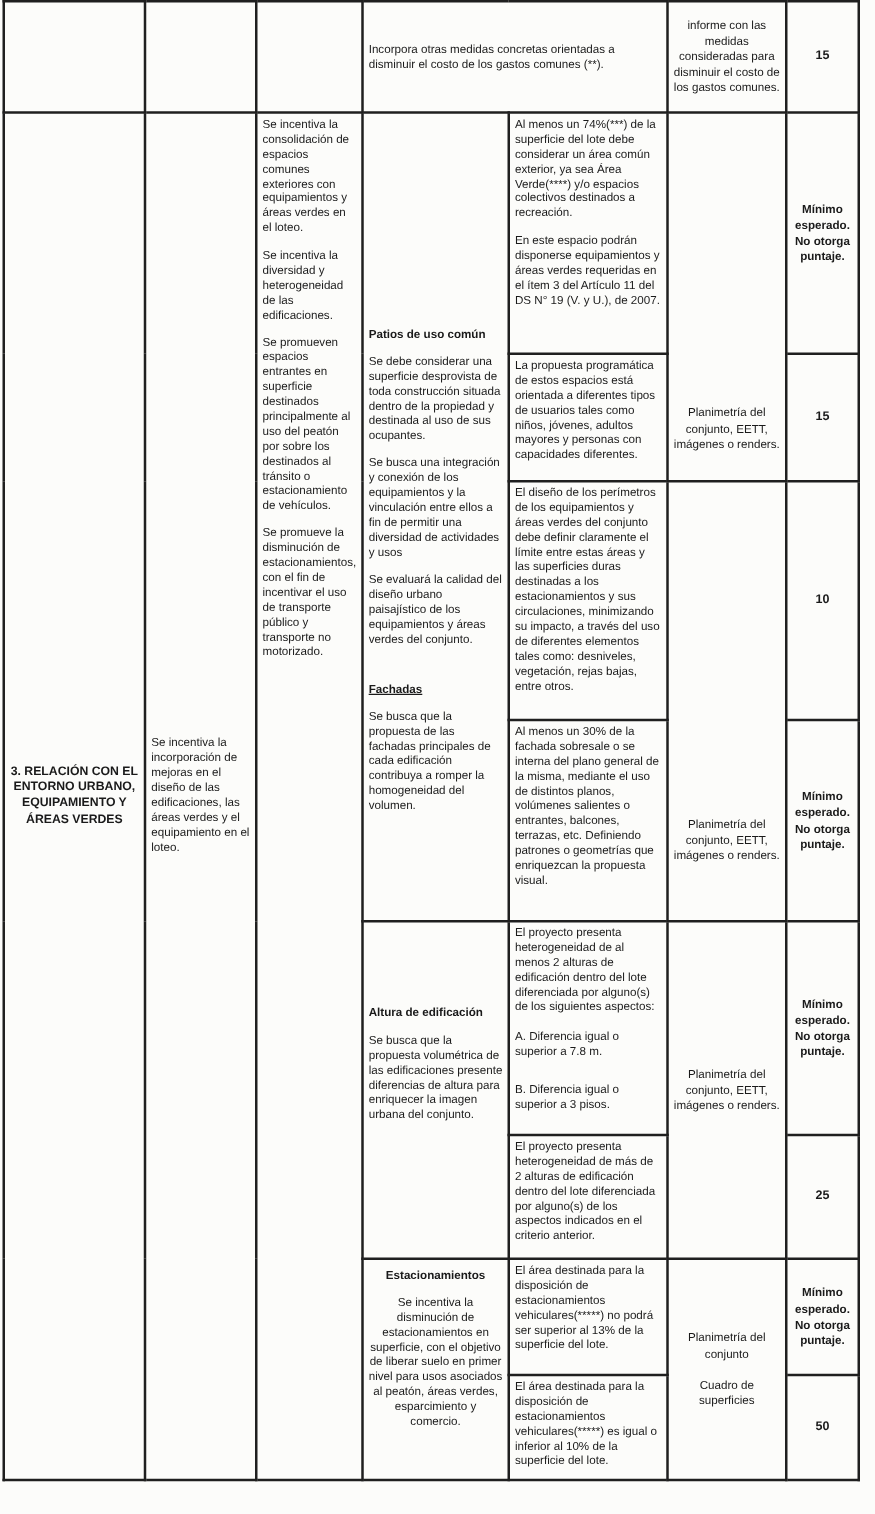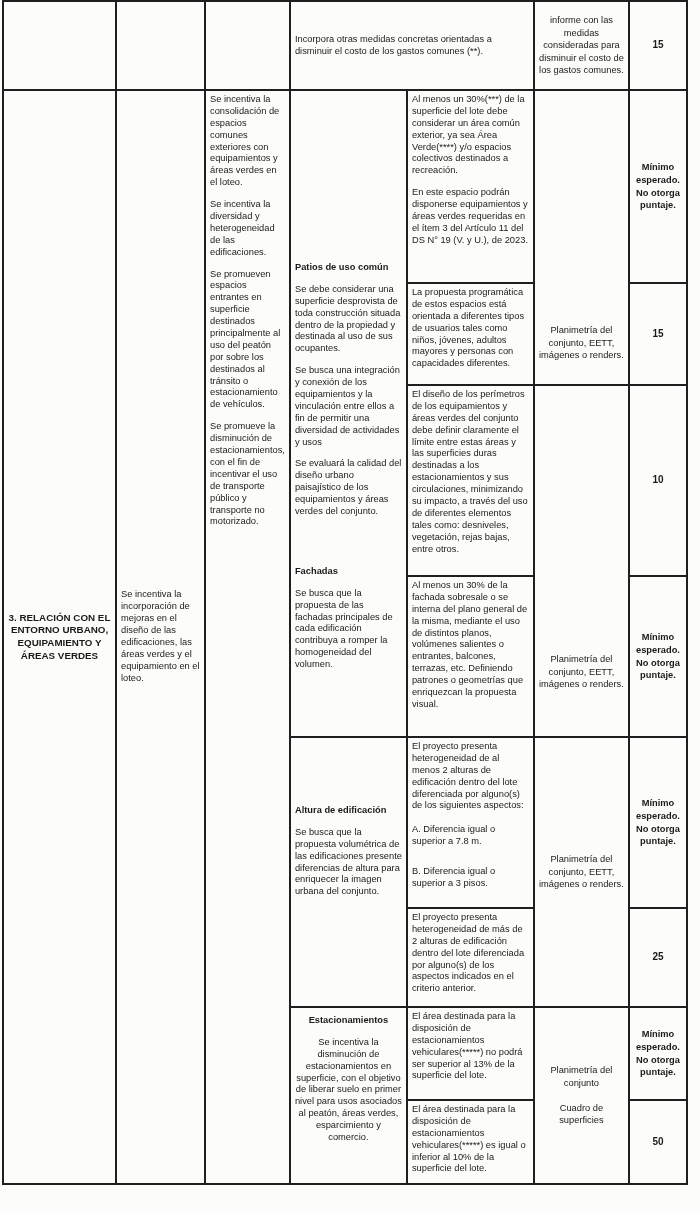--- a/index.html
+++ b/index.html
@@ -29,21 +29,21 @@
   .v-mid{vertical-align:middle;}
   .v-bot{vertical-align:bottom;}
   .t-center{text-align:center;}
   .cat{font-size:9.8px;letter-spacing:0;}
   .score{font-weight:bold;font-size:10px;}
   .minimo{font-weight:bold;font-size:9.3px;line-height:1.35;text-align:center;}
   .medio-cell{font-size:9.3px;line-height:1.35;}
   .pad-b22{padding-bottom:22px;}
   .pad-b45{padding-bottom:45px;}
   .patios-title{margin-top:168px;font-weight:bold;}
-  .fachadas-title{margin-top:48px;font-weight:bold;}
+  .fachadas-title{margin-top:28px;font-weight:bold;text-decoration:underline;}
   .altura-title{margin-top:64px;font-weight:bold;}
   .estac-cell{text-align:center;}
   .estac-title{margin-top:4px;font-weight:bold;}
   .crit-ab{margin-top:18px;}
   .crit-ab-first{margin-top:12px;}
   .medio4-line{margin:0;}
   .medio4-line + .medio4-line{margin-top:12px;}
 </style>
 </head>
 <body>
@@ -83,22 +83,22 @@
       </td>
       <td rowspan="4">
         <p class="patios-title">Patios de uso común</p>
         <p class="para">Se debe considerar una superficie desprovista de toda construcción situada dentro de la propiedad y destinada al uso de sus ocupantes.</p>
         <p class="para">Se busca una integración y conexión de los equipamientos y la vinculación entre ellos a fin de permitir una diversidad de actividades y usos</p>
         <p class="para">Se evaluará la calidad del diseño urbano paisajístico de los equipamientos y áreas verdes del conjunto.</p>
         <p class="fachadas-title">Fachadas</p>
         <p class="para">Se busca que la propuesta de las fachadas principales de cada edificación contribuya a romper la homogeneidad del volumen.</p>
       </td>
       <td>
-        <p>Al menos un 30%(***) de la superficie del lote debe considerar un área común exterior, ya sea Área Verde(****) y/o espacios colectivos destinados a recreación.</p>
-        <p class="para">En este espacio podrán disponerse equipamientos y áreas verdes requeridas en el ítem 3 del Artículo 11 del DS N° 19 (V. y U.), de 2023.</p>
+        <p>Al menos un 74%(***) de la superficie del lote debe considerar un área común exterior, ya sea Área Verde(****) y/o espacios colectivos destinados a recreación.</p>
+        <p class="para">En este espacio podrán disponerse equipamientos y áreas verdes requeridas en el ítem 3 del Artículo 11 del DS N° 19 (V. y U.), de 2007.</p>
       </td>
       <td rowspan="2" class="v-bot t-center medio-cell pad-b22">Planimetría del conjunto, EETT, imágenes o renders.</td>
       <td class="v-mid t-center minimo">Mínimo esperado. No otorga puntaje.</td>
     </tr>
 
     <tr style="height:102px">
       <td>La propuesta programática de estos espacios está orientada a diferentes tipos de usuarios tales como niños, jóvenes, adultos mayores y personas con capacidades diferentes.</td>
       <td class="v-mid t-center score">15</td>
     </tr>
 

